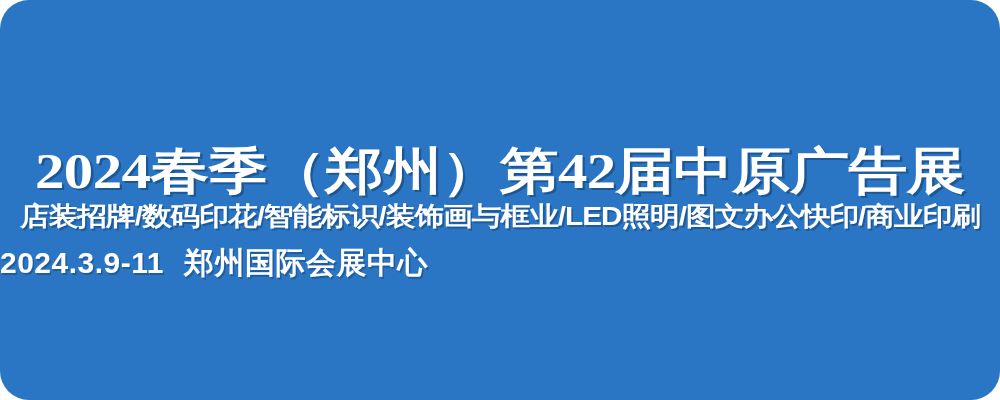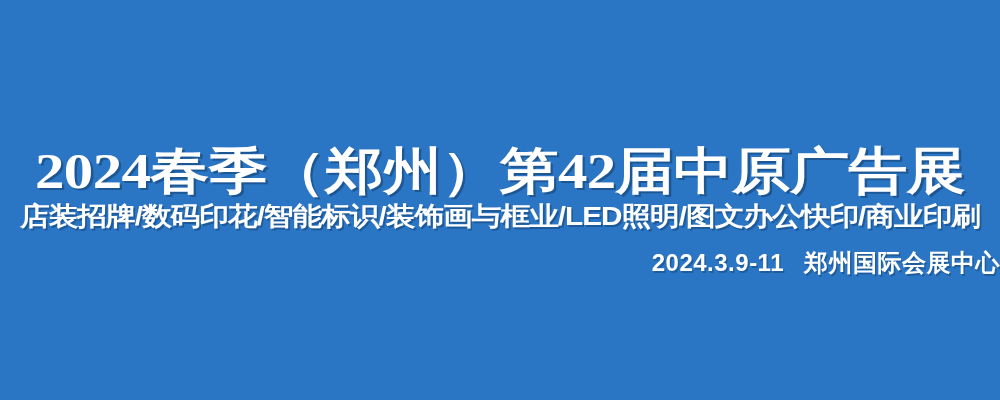--- a/index.html
+++ b/index.html
@@ -12,20 +12,21 @@
     overflow: hidden;
     font-family: "Liberation Sans", "DejaVu Sans", sans-serif;
   }
 
   #banner {
     position: relative;
     width: 1000px;
     height: 400px;
     background: #2a75c4;
     overflow: hidden;
+    border-radius: 29px;
   }
 
   
   #text-block {
     position: absolute;
     left: 0;
     top: 0;
     width: 1000px;
     height: 400px;
   }
@@ -66,25 +67,25 @@
     white-space: nowrap;
     text-shadow: 1.5px 1.5px 0 rgba(17, 62, 110, 0.5);
   }
 
   
   #dateline {
     position: absolute;
     left: 0;
     top: 247px;
     width: 1000px;
-    text-align: right;
+    text-align: left;
     color: #ffffff;
     font-family: "Liberation Sans", "DejaVu Sans", sans-serif;
     font-weight: bold;
-    font-size: 24px;
+    font-size: 30px;
     line-height: 32px;
     letter-spacing: 0.5px;
     white-space: nowrap;
     text-shadow: 1.5px 1.5px 0 rgba(17, 62, 110, 0.45);
   }
 
   #dateline .gap {
     display: inline-block;
     width: 20px;
   }

